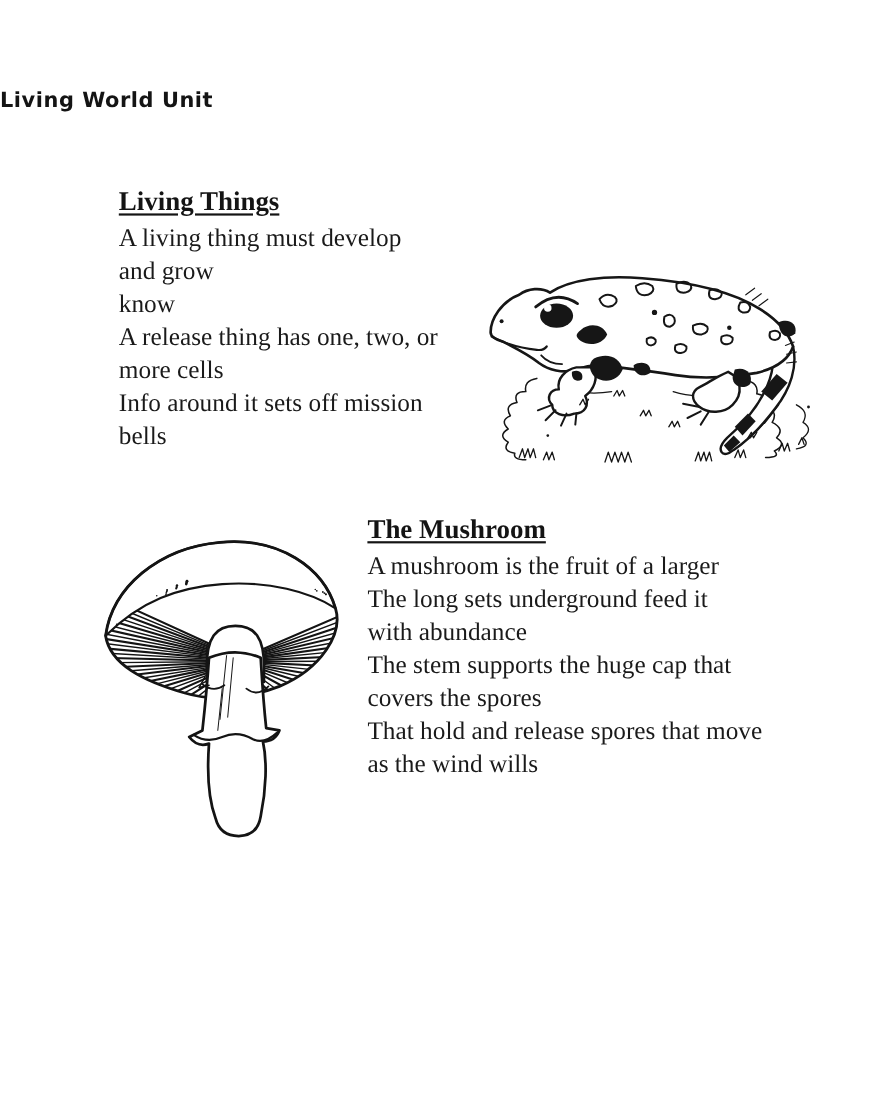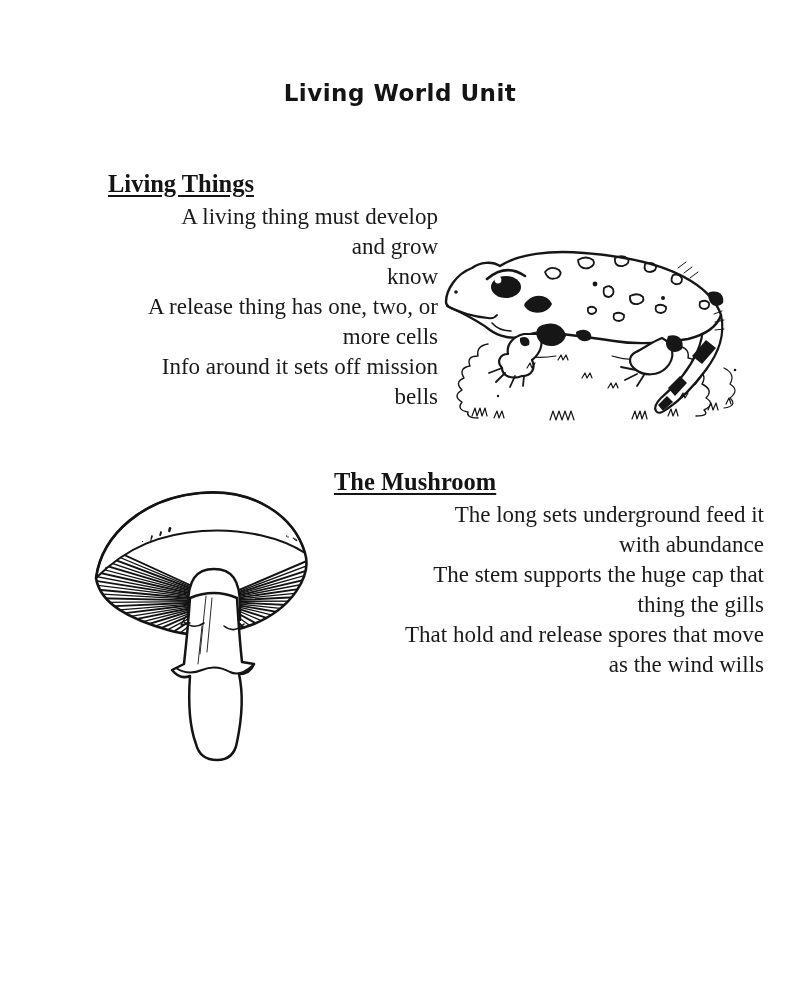--- a/index.html
+++ b/index.html
@@ -13,44 +13,43 @@
     font-family: "Liberation Serif", serif;
     overflow: hidden;
     margin: 0 auto;
   }
   .title {
     position: absolute;
     top: 80px;
     left: 0;
     width: 100%;
     margin: 0;
-    text-align: center;
+    text-align: left;
     font-family: "DejaVu Sans", sans-serif;
-    font-size: 23px;
+    font-size: 19px;
     font-weight: 800;
     letter-spacing: 0.5px;
     color: #141414;
   }
   .section { position: absolute; }
   .section-living-things { left: 89px; top: 170px; width: 330px; margin-left: 19px; }
   .section-mushroom { left: 334px; top: 468px; width: 430px; }
   .sec-heading {
     margin: 0 0 4px 0;
     font-size: 24.5px;
     font-weight: bold;
     text-decoration: underline;
     text-underline-offset: 3px;
     color: #141414;
   }
   .poem-line {
     font-size: 23px;
     line-height: 30px;
     white-space: nowrap;
     color: #1a1a1a;
-    text-align: right;
   }
   .illustration { position: absolute; }
   .frog-illustration { left: 432px; top: 248px; }
   .mushroom-illustration { left: 86px; top: 476px; }
 </style>
 </head>
 <body>
 
 <div class="page">
 
@@ -252,22 +251,23 @@
 
     <path d="M98,146 Q108,154 118,147 M138,150 Q148,158 158,148" stroke-width="1.6"></path>
     <path d="M100,140 l-5,9 9,-2" stroke-width="1.4"></path>
 
     <path d="M120,120 L114,178 M126,122 L121,176 M116,150 L112,188" stroke-width="0.9"></path>
   </svg>
 
   <div class="section section-mushroom">
     <h2 class="sec-heading">The Mushroom</h2>
     <div>
+      <div class="poem-line">A mushroom is the fruit of a larger</div>
       <div class="poem-line">The long sets underground feed it</div>
       <div class="poem-line">with abundance</div>
       <div class="poem-line">The stem supports the huge cap that</div>
-      <div class="poem-line">thing the gills</div>
+      <div class="poem-line">covers the spores</div>
       <div class="poem-line">That hold and release spores that move</div>
       <div class="poem-line">as the wind wills</div>
     </div>
   </div>
 
 </div>
 
 </body></html>

